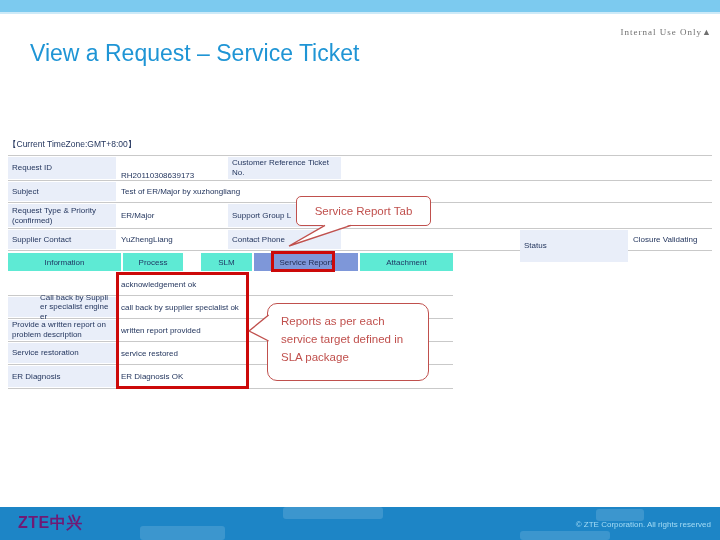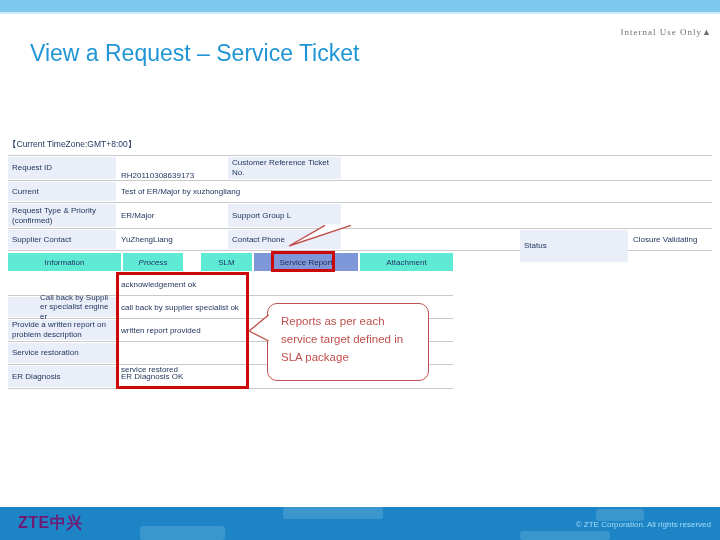--- a/index.html
+++ b/index.html
@@ -48,35 +48,35 @@
   <div class="abs gline" style="left:8px;top:155px;width:704px;"></div>
   <div class="abs gline" style="left:8px;top:180px;width:704px;"></div>
   <div class="abs gline" style="left:8px;top:202px;width:704px;"></div>
   <div class="abs gline" style="left:8px;top:228px;width:704px;"></div>
   <div class="abs gline" style="left:8px;top:250px;width:704px;"></div>
 
   <div class="abs lbl" style="left:8px;top:157px;width:108px;height:22px;">Request ID</div>
   <div class="abs val" style="left:121px;top:157px;width:104px;height:36px;">RH20110308639173</div>
   <div class="abs lbl" style="left:228px;top:157px;width:113px;height:22px;">Customer Reference Ticket No.</div>
 
-  <div class="abs lbl" style="left:8px;top:182px;width:108px;height:19px;">Current</div>
+  <div class="abs lbl" style="left:8px;top:182px;width:108px;height:19px;">Subject</div>
   <div class="abs val" style="left:121px;top:182px;width:200px;height:19px;">Test of ER/Major by xuzhongliang</div>
 
   <div class="abs lbl" style="left:8px;top:204px;width:108px;height:23px;">Request Type &amp; Priority (confirmed)</div>
   <div class="abs val" style="left:121px;top:204px;width:104px;height:23px;">ER/Major</div>
   <div class="abs lbl" style="left:228px;top:204px;width:113px;height:23px;">Support Group L</div>
 
   <div class="abs lbl" style="left:8px;top:230px;width:108px;height:19px;">Supplier Contact</div>
   <div class="abs val" style="left:121px;top:230px;width:104px;height:19px;">YuZhengLiang</div>
   <div class="abs lbl" style="left:228px;top:230px;width:113px;height:19px;">Contact Phone</div>
   <div class="abs lbl" style="left:520px;top:230px;width:108px;height:32px;">Status</div>
   <div class="abs val" style="left:633px;top:230px;width:80px;height:19px;">Closure Validating</div>
 
   <div class="abs tab" style="left:8px;top:253px;width:113px;">Information</div>
-  <div class="abs tab" style="left:123px;top:253px;width:60px;font-style:italic;">Process</div>
+  <div class="abs tab" style="left:123px;top:253px;width:60px;">Process</div>
   <div class="abs tab" style="left:201px;top:253px;width:51px;">SLM</div>
   <div class="abs tabdark" style="left:254px;top:253px;width:104px;"></div>
   <div class="abs tabsel" style="left:262px;top:253px;width:88px;height:18px;">Service Report</div>
   <div class="abs tab" style="left:360px;top:253px;width:93px;">Attachment</div>
   <div class="abs redrect" style="left:271px;top:251px;width:64px;height:21px;"></div>
 
   <div class="abs gline" style="left:8px;top:295px;width:445px;"></div>
   <div class="abs gline" style="left:8px;top:318px;width:445px;"></div>
   <div class="abs gline" style="left:8px;top:341px;width:445px;"></div>
   <div class="abs gline" style="left:8px;top:364px;width:445px;"></div>
@@ -84,27 +84,28 @@
 
   <div class="abs val" style="left:121px;top:274px;width:127px;height:20px;">acknowledgement ok</div>
 
   <div class="abs lbl breakall" style="left:8px;top:297px;width:108px;height:20px;padding-left:32px;">Call back by Supplier specialist engineer</div>
   <div class="abs val" style="left:121px;top:297px;width:127px;height:20px;">call back by supplier specialist ok</div>
 
   <div class="abs lbl breakall" style="left:8px;top:320px;width:108px;height:20px;">Provide a written report on problem description</div>
   <div class="abs val" style="left:121px;top:320px;width:127px;height:20px;">written report provided</div>
 
   <div class="abs lbl" style="left:8px;top:343px;width:108px;height:20px;">Service restoration</div>
-  <div class="abs val" style="left:121px;top:359px;width:127px;height:20px;">service restored</div>
+  <div class="abs val" style="left:121px;top:343px;width:127px;height:20px;">service restored</div>
 
   <div class="abs lbl" style="left:8px;top:366px;width:108px;height:21px;">ER Diagnosis</div>
   <div class="abs val" style="left:121px;top:366px;width:127px;height:21px;">ER Diagnosis OK</div>
 
   <div class="abs redrect" style="left:116px;top:272px;width:133px;height:117px;border-width:3.5px;"></div>
 
+  <div class="abs callout co1" style="left:296px;top:196px;width:135px;height:30px;">Service Report Tab</div>
 
   <div class="abs callout co2" style="left:267px;top:303px;width:162px;height:78px;">Reports as per each service target defined in SLA package</div>
 
   <svg class="abs" style="left:0;top:0;pointer-events:none;" width="720" height="540">
     <path d="M325,224.6 L289,246 L351,224.6 Z" fill="#ffffff" stroke="none"></path>
     <path d="M325,225.3 L289,246 M289,246 L351,225.3" fill="none" stroke="#c0504d" stroke-width="1.4"></path>
     <path d="M268.6,315 L249,331 L268.6,341 Z" fill="#ffffff" stroke="none"></path>
     <path d="M268.6,315 L249,331 M249,331 L268.6,341" fill="none" stroke="#c0504d" stroke-width="1.4"></path>
   </svg>
 

